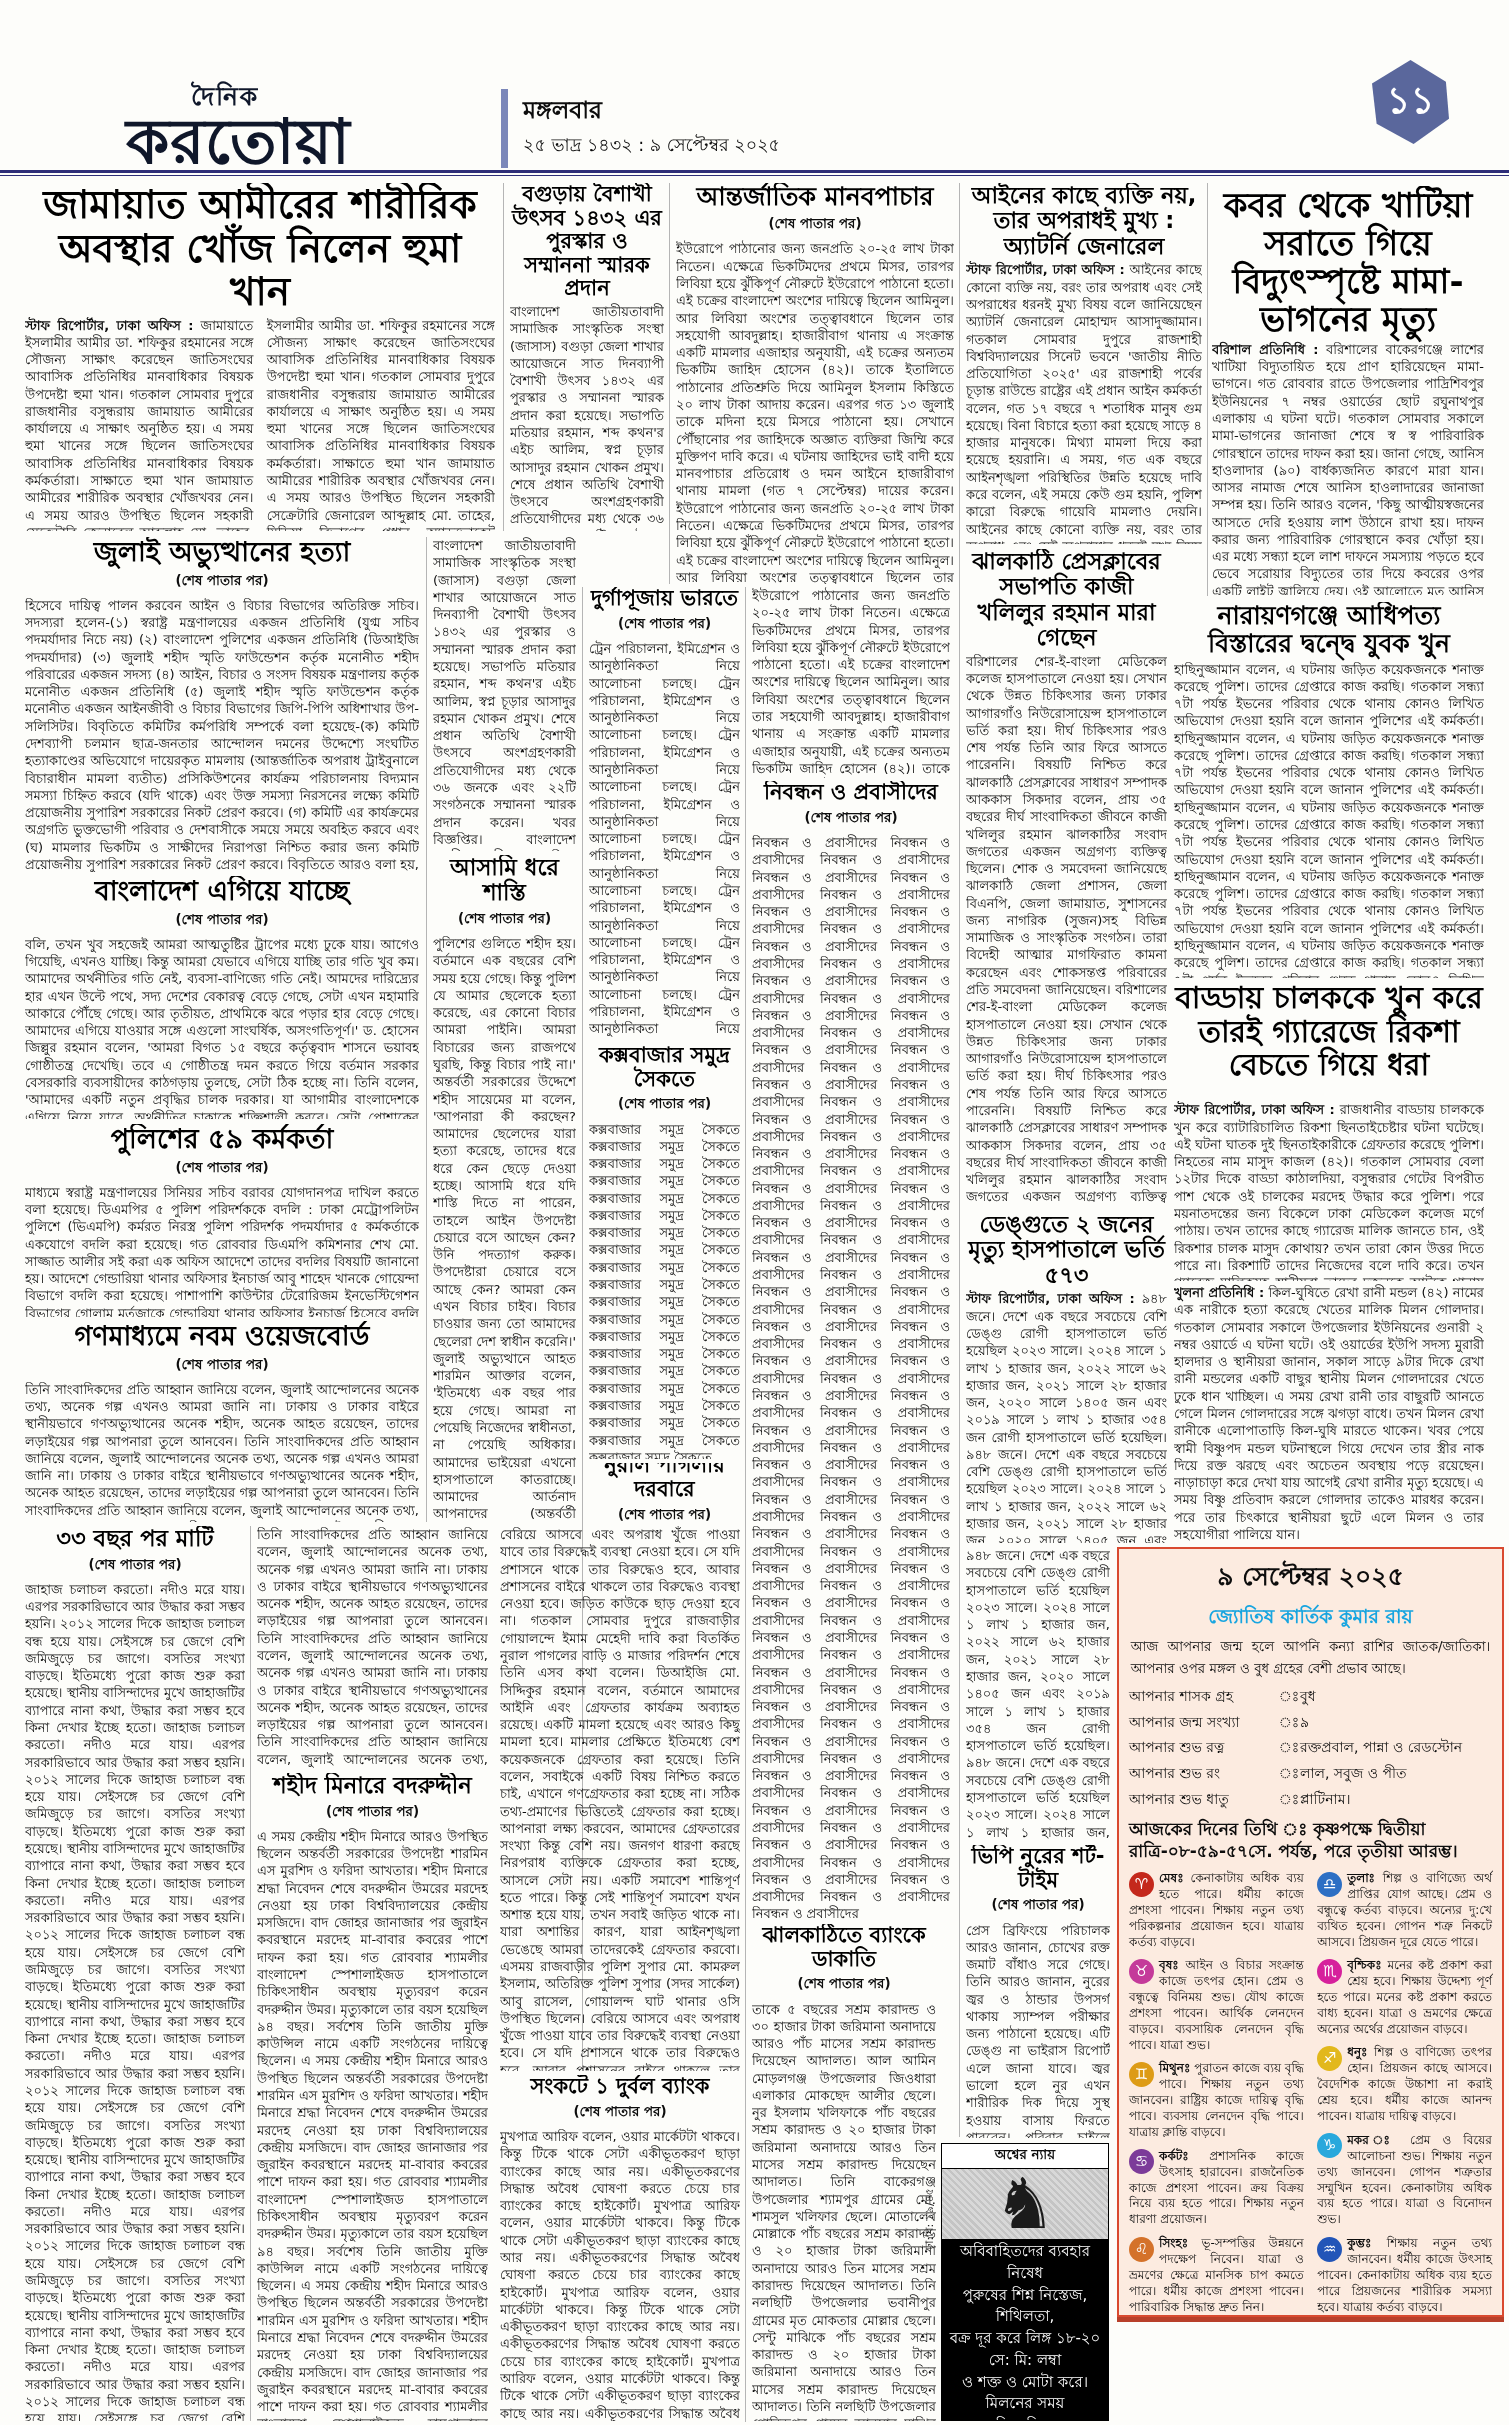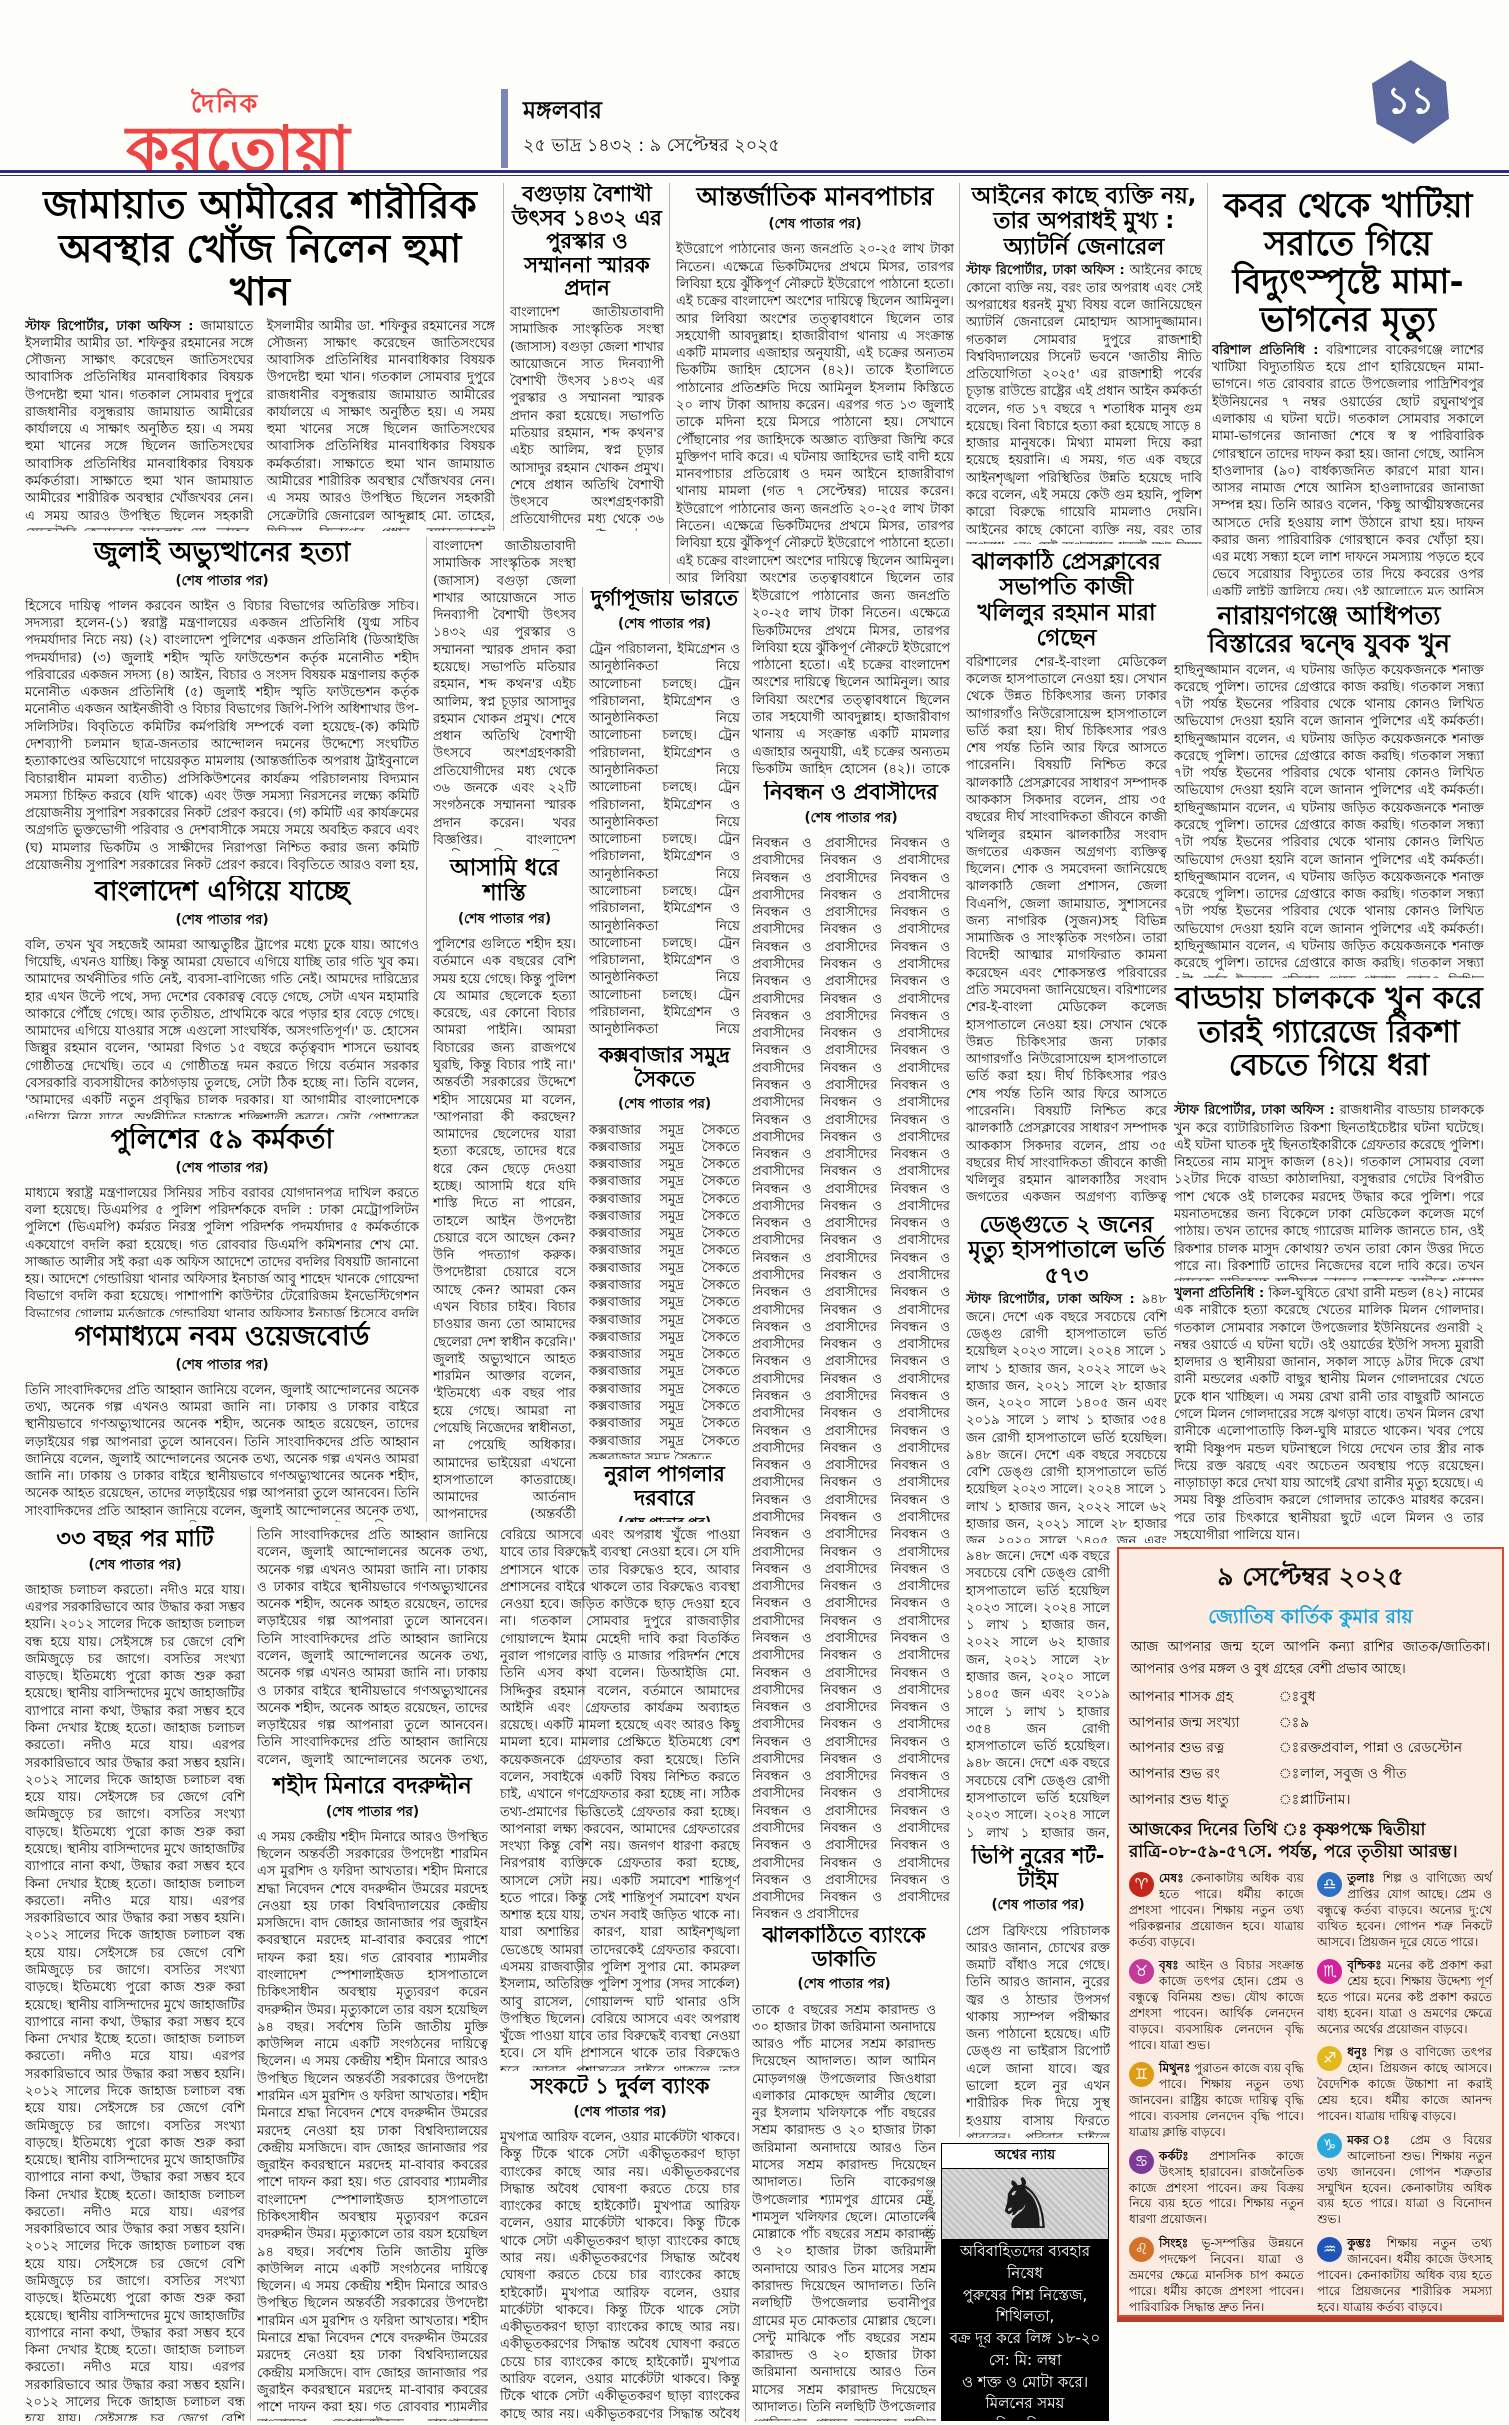--- a/index.html
+++ b/index.html
@@ -1,31 +1,31 @@
 <!DOCTYPE html>
 <html style="font-size:13.4px"><head>
 <meta charset="utf-8">
 <style>
   html,body{margin:0;padding:0;background:#e8e8e8;}
   .page{position:relative;width:1509px;height:2426px;margin:0 auto;background:#fdfdfa;
         font-family:"DejaVu Sans",sans-serif;color:#0d0d0d;overflow:hidden;}
   
-  .brand{position:absolute;left:126px;top:91px;width:369px;color:#ef4444;}
+  .brand{position:absolute;left:126px;top:84px;width:369px;color:#0f172a;}
   .brand .top{font-size:25px;font-weight:900;margin-left:65px;letter-spacing:1.7px;line-height:1;}
   .brand .main{font-size:62px;font-weight:900;letter-spacing:0.8px;line-height:1.05;}
   .mast-bar{position:absolute;left:501px;top:89px;width:6.7px;height:79px;background:#7b87b9;}
   .mast-day{position:absolute;left:523px;top:92px;font-size:23.5px;font-weight:800;}
   .mast-date{position:absolute;left:523px;top:132px;font-size:17.6px;text-align:right;}
   .pagenum{position:absolute;left:1372px;top:60px;width:77px;height:84px;background:#5a679c;
            clip-path:polygon(50% 0,96% 26%,100% 70%,54% 100%,6% 76%,0 28%);
            color:#fff;font-size:37px;font-weight:900;display:flex;align-items:center;justify-content:center;}
   .rule1{position:absolute;left:0;top:170px;width:1509px;height:2.5px;background:#2e2e78;}
   .rule2{position:absolute;left:0;top:175px;width:1509px;height:0.8px;background:#2e2e78;}
   
-  .art{position:absolute;display:flex;flex-direction:column;overflow:hidden;box-sizing:border-box;}
+  .art{position:absolute;display:flex;flex-direction:column;overflow:hidden;box-sizing:border-box;justify-content:center;}
   .h{font-weight:800;text-align:center;line-height:1.12;margin:0 0 2.5px;color:#000;}
   .h46{font-size:39px;} .h40{font-size:34px;} .h36{font-size:30px;} .h32{font-size:27px;}
   .h30{font-size:25px;} .h27{font-size:22.6px;} .h25{font-size:21px;}
   .cont{text-align:center;font-weight:700;font-size:13.4px;margin:0.8px 0 4.2px;}
   .body{flex:1;overflow:hidden;text-align:justify;font-size:13px;line-height:1.33;}
   .body.two{column-count:2;column-gap:13.4px;}
   .byline{font-weight:800;}
   .vline{position:absolute;width:0.8px;background:#b5b5b5;}
   
   .rbox{position:absolute;left:1117px;top:1547px;width:387px;height:770px;background:#fcead e0;

